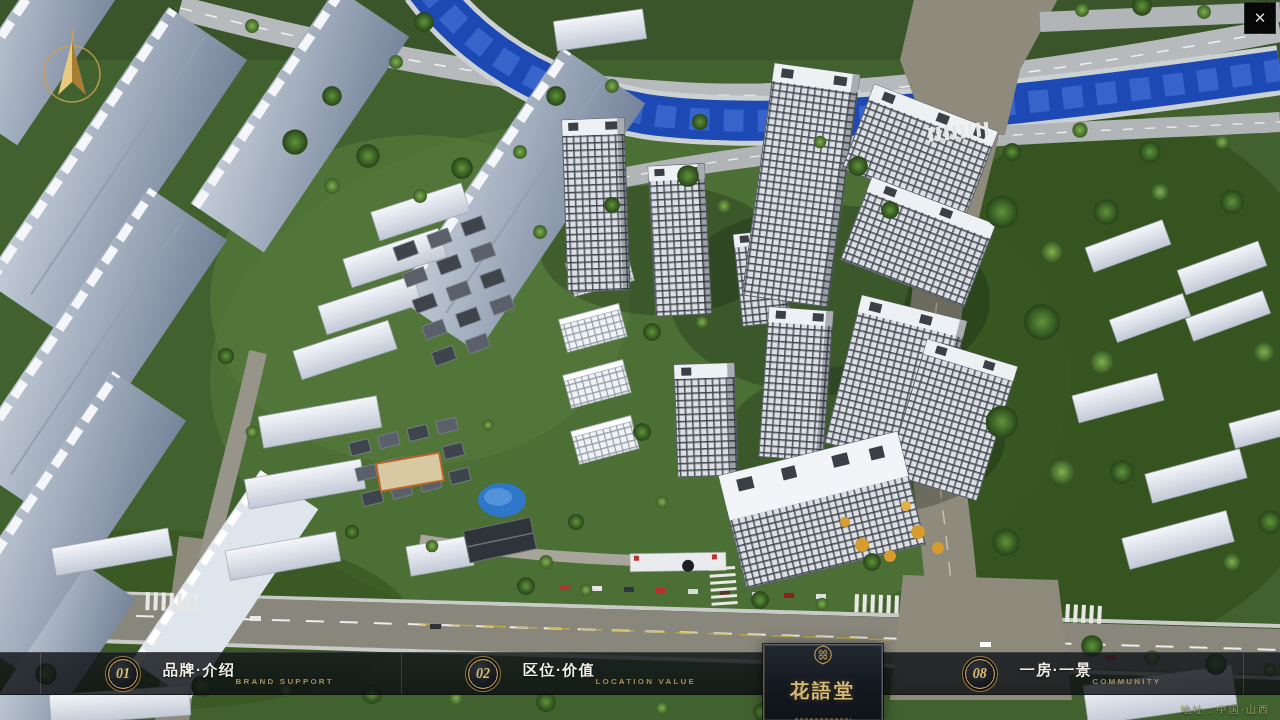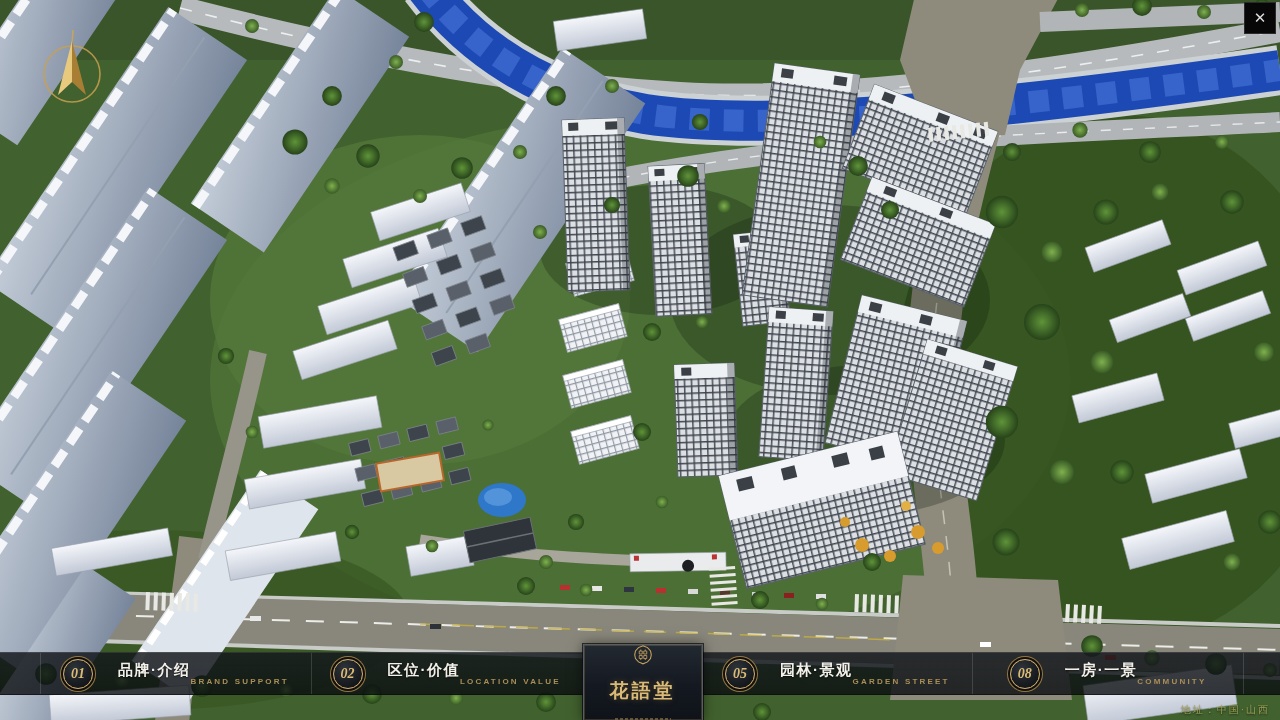--- a/index.html
+++ b/index.html
@@ -565,29 +565,20 @@
         <path d="M8 8h4v4H8zM14 8h4v4h-4zM8 14h4v4H8zM14 14h4v4h-4z"></path>
         <path d="M10 6v2M16 6v2M10 18v2M16 18v2"></path>
       </g>
     </svg>
     <div class="logo-title">花語堂</div>
     <div class="logo-sub"></div>
   </div>
 
   <div class="nav-item">
     <div class="medal">
-          <span>05</span>
-        </div>
-    <div class="nav-text">
-          <div class="nav-zh">园林·景观</div>
-    <div class="nav-en">GARDEN STREET</div>
-        </div>
-  </div>
-  <div class="nav-item">
-    <div class="medal">
           <span>08</span>
         </div>
     <div class="nav-text">
           <div class="nav-zh">一房·一景</div>
     <div class="nav-en">COMMUNITY</div>
         </div>
   </div>
 
   <div class="nav-pad-r"></div>
 </div>

